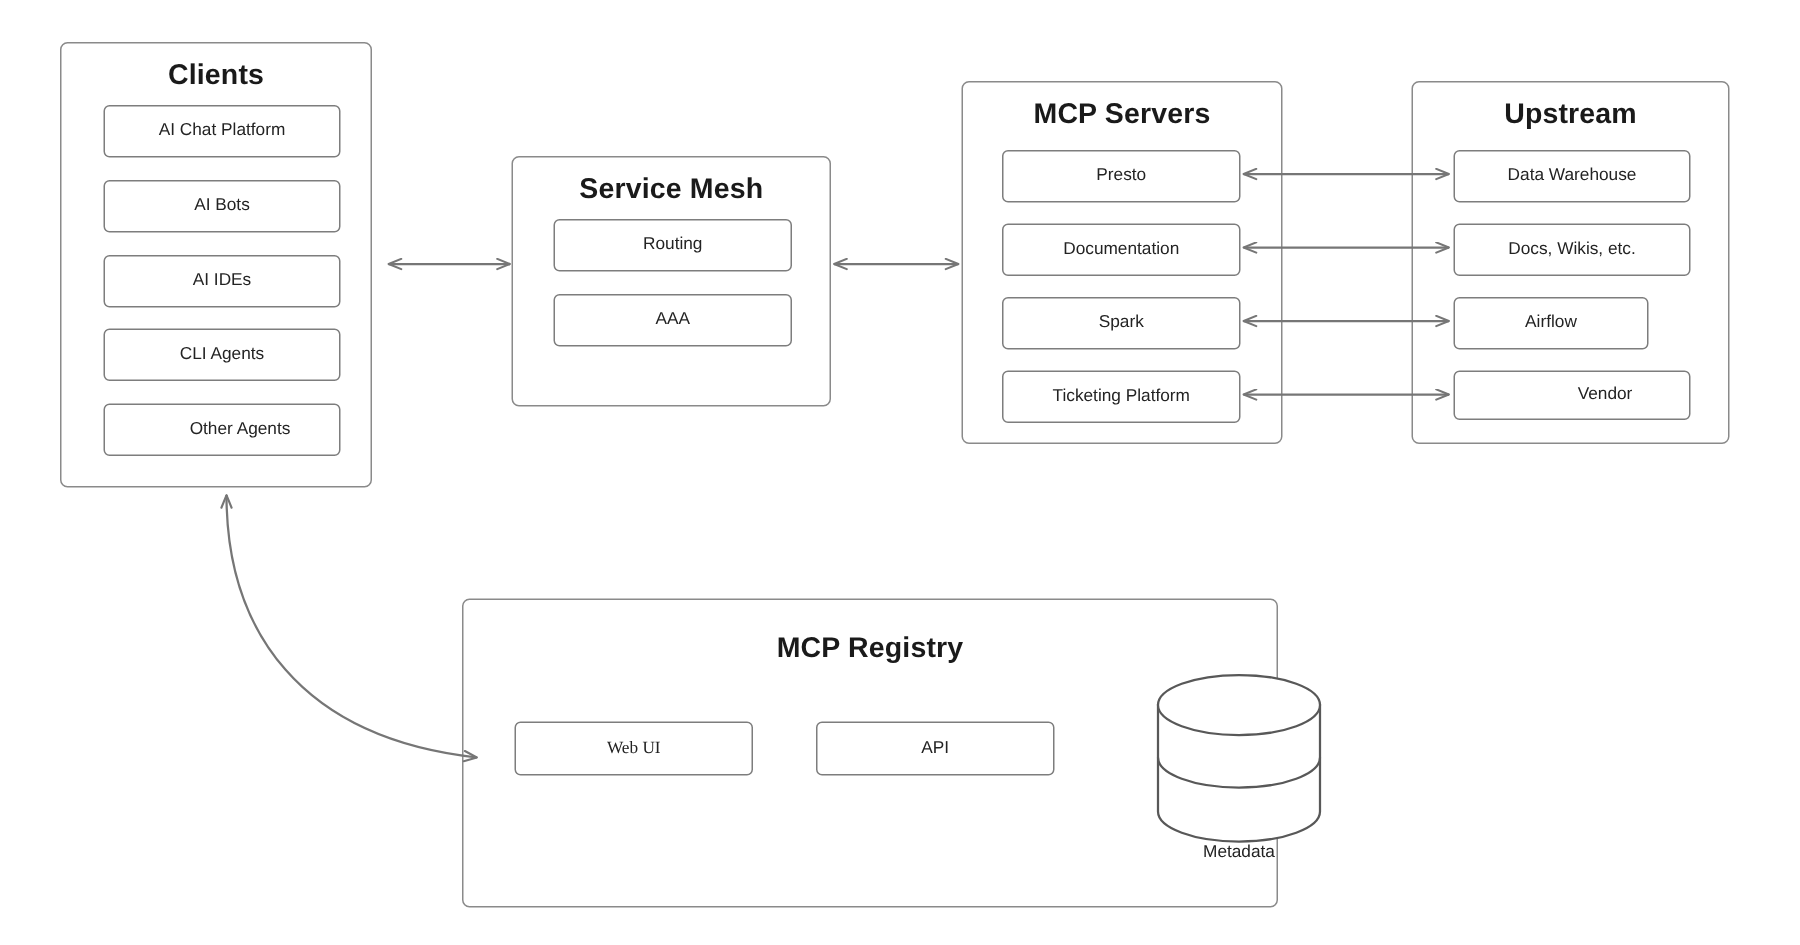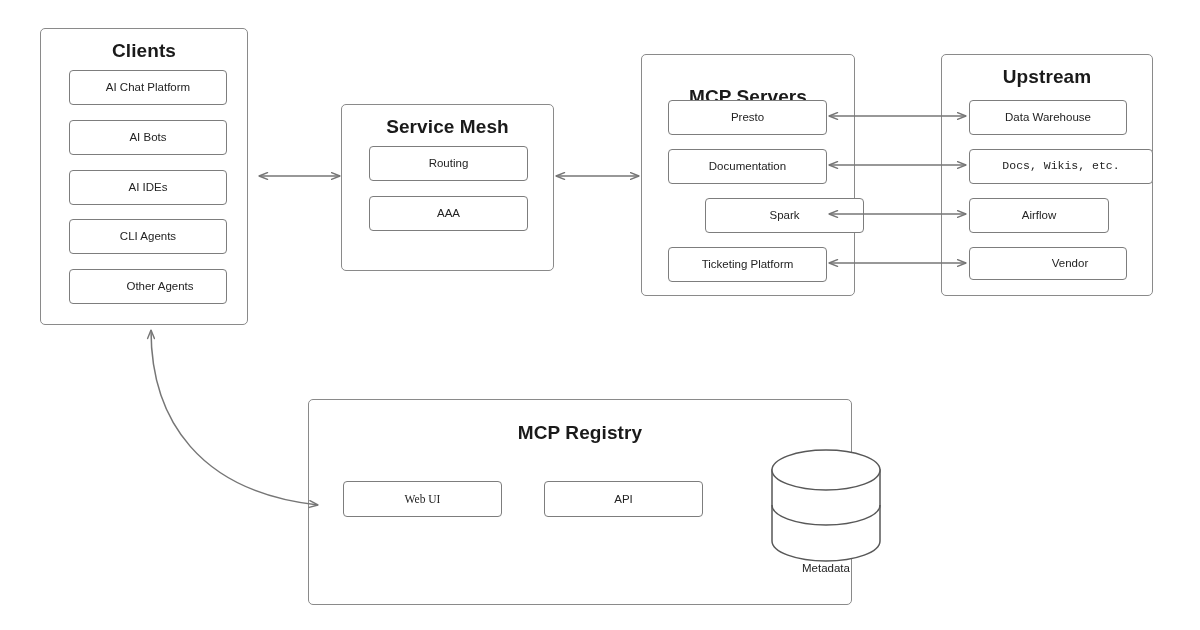--- a/index.html
+++ b/index.html
@@ -104,32 +104,32 @@
     <div class="node" style="left:28px; top:240px; width:158px; height:35px;padding-left:24px;">Other Agents</div>
   </div>
 
   <div class="group" style="left:341px; top:104px; width:213px; height:167px;">
     <div class="group-title" style="top:11px;">Service Mesh</div>
     <div class="node" style="left:27px; top:41px; width:159px; height:35px;">Routing</div>
     <div class="node" style="left:27px; top:91px; width:159px; height:35px;">AAA</div>
   </div>
 
   <div class="group" style="left:641px; top:54px; width:214px; height:242px;">
-    <div class="group-title" style="top:11px;margin-top:20px;">MCP Servers</div>
+    <div class="group-title" style="top:11px;">MCP Servers</div>
     <div class="node" style="left:26px; top:45px; width:159px; height:35px;">Presto</div>
     <div class="node" style="left:26px; top:94px; width:159px; height:35px;">Documentation</div>
-    <div class="node" style="left:26px; top:143px; width:159px; height:35px;margin-left:37px;">Spark</div>
+    <div class="node" style="left:26px; top:143px; width:159px; height:35px;">Spark</div>
     <div class="node" style="left:26px; top:192px; width:159px; height:35px;">Ticketing Platform</div>
   </div>
 
   <div class="group" style="left:941px; top:54px; width:212px; height:242px;">
     <div class="group-title" style="top:11px;">Upstream</div>
     <div class="node" style="left:27px; top:45px; width:158px; height:35px;">Data Warehouse</div>
-    <div class="node" style="left:27px; top:94px; width:184px; height:35px;font-family:Liberation Mono, monospace;">Docs, Wikis, etc.</div>
-    <div class="node" style="left:27px; top:143px; width:140px; height:35px;">Airflow</div>
+    <div class="node" style="left:27px; top:94px; width:158px; height:35px;">Docs, Wikis, etc.</div>
+    <div class="node" style="left:27px; top:143px; width:130px; height:35px;">Airflow</div>
     <div class="node" style="left:27px; top:192px; width:158px; height:33px;padding-left:44px;">Vendor</div>
   </div>
 
   <div class="group" style="left:308px; top:399px; width:544px; height:206px;">
     <div class="group-title" style="top:22px;">MCP Registry</div>
     <div class="node" style="left:34px; top:81px; width:159px; height:36px;font-family:Liberation Serif, serif;">Web UI</div>
     <div class="node" style="left:235px; top:81px; width:159px; height:36px;">API</div>
     <div class="cyl-label" style="left:434px; top:162px; width:166px;">Metadata</div>
   </div>
 

